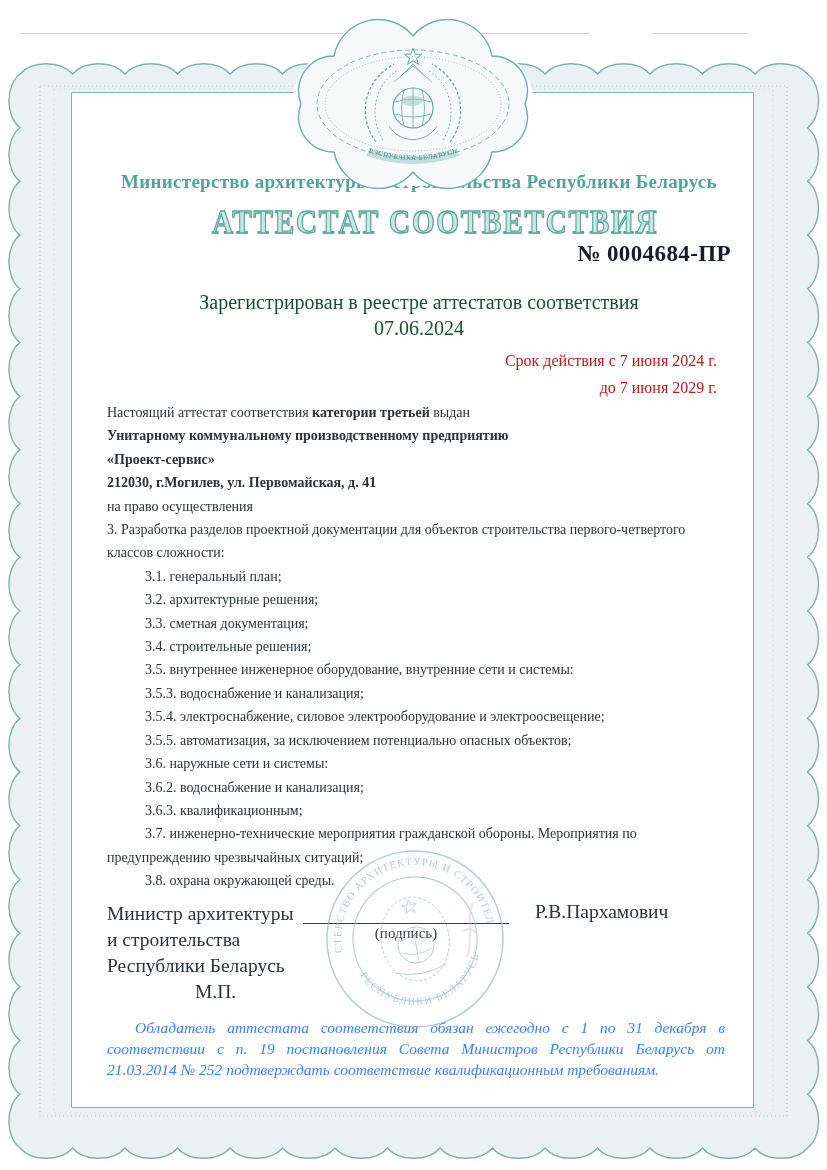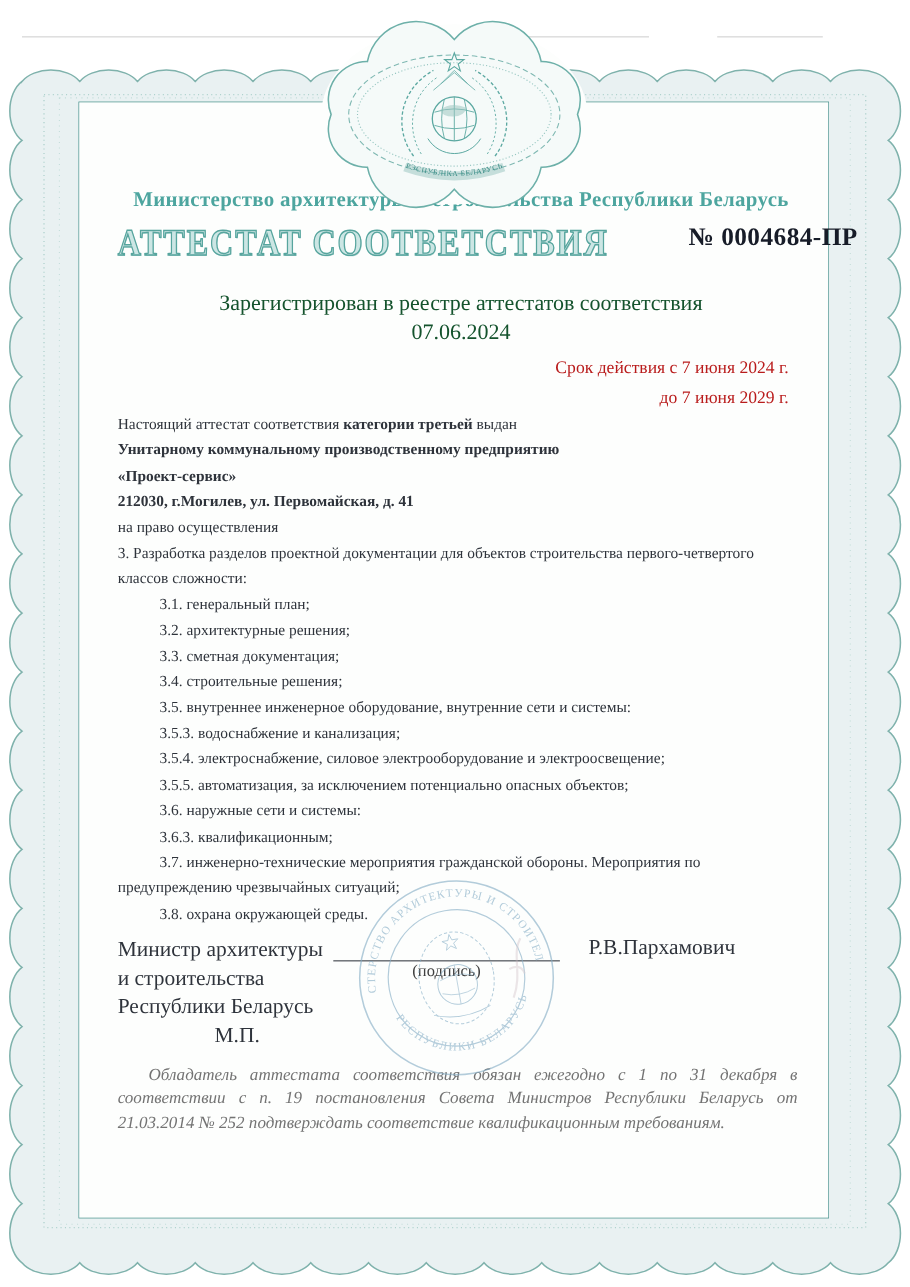--- a/index.html
+++ b/index.html
@@ -10,42 +10,42 @@
   .scanline.a{left:20px;width:570px;}
   .scanline.b{left:652px;width:96px;}
   
   .frame{position:absolute;inset:0;z-index:0;}
   
   .inner{position:absolute;left:72px;top:93px;width:681px;height:1014px;
          background:#fdfefd;box-sizing:border-box;padding:0 22px 0 35px;z-index:2;}
   .medallion{position:absolute;left:288px;top:14px;width:250px;height:178px;z-index:3;}
   .ministry{margin-top:78px;text-align:center;font-weight:700;font-size:19px;
             letter-spacing:.3px;color:#44a19a;opacity:.95;}
-  .titlerow{margin-top:10px;display:flex;justify-content:space-between;align-items:flex-start;}
+  .titlerow{margin-top:10px;display:flex;justify-content:space-between;align-items:flex-end;flex-direction:column;}
   .doc-title{display:inline-block;transform:scaleX(.86);transform-origin:left center;
              font-weight:700;font-size:34px;letter-spacing:2px;white-space:nowrap;
              color:rgba(211,234,232,.8);-webkit-text-stroke:1.3px #57a59e;
              text-shadow:.6px .8px 0 rgba(87,165,158,.45);}
   .doc-number{font-weight:700;font-size:23px;color:#171c28;letter-spacing:.4px;white-space:nowrap;}
   .registered{margin-top:22px;text-align:center;font-size:20px;line-height:26px;color:#14532d;}
   .validity{margin-top:6px;text-align:right;padding-right:14px;font-size:16px;line-height:27px;color:#b91c1c;}
   .body{margin-top:0;font-size:14px;line-height:23.4px;}
   .body p{margin:0;}
   .body p.ind{text-indent:38px;}
   .sig-area{position:relative;margin-top:8px;font-size:19.5px;}
   .sig-cols{display:flex;align-items:flex-start;}
   .sig-left{line-height:26px;width:196px;flex:none;}
   .sig-center{flex:none;width:206px;margin-bottom:0;}
   .sigline{border-bottom:1.6px solid #3a3f47;height:22px;}
   .sigcaption{text-align:center;font-size:15px;color:#404040;margin-top:1px;}
   .sig-name{flex:none;margin-left:26px;margin-bottom:20px;white-space:nowrap;}
   .sealmark{margin-left:88px;margin-top:2px;}
   .stamp{position:absolute;left:208px;top:-62px;width:200px;height:200px;opacity:.62;pointer-events:none;z-index:2;}
   .footer{margin-top:14px;font-style:italic;font-size:15.5px;line-height:21.2px;
-          text-align:justify;text-indent:28px;color:#737373;padding-right:6px;}
+          text-align:justify;text-indent:28px;color:#3b82f6;padding-right:6px;}
 </style>
 </head>
 <body>
 
 <div class="page">
 
   <div class="scanline a"></div>
   <div class="scanline b"></div>
 
   <svg class="frame" viewBox="0 0 827 1170" aria-hidden="true">
@@ -127,20 +127,21 @@
         <p class="bl"><span>3. Разработка разделов проектной документации для объектов строительства первого-четвертого классов сложности:</span></p>
         <p class="bl ind"><span>3.1. генеральный план;</span></p>
         <p class="bl ind"><span>3.2. архитектурные решения;</span></p>
         <p class="bl ind"><span>3.3. сметная документация;</span></p>
         <p class="bl ind"><span>3.4. строительные решения;</span></p>
         <p class="bl ind"><span>3.5. внутреннее инженерное оборудование, внутренние сети и системы:</span></p>
         <p class="bl ind"><span>3.5.3. водоснабжение и канализация;</span></p>
         <p class="bl ind"><span>3.5.4. электроснабжение, силовое электрооборудование и электроосвещение;</span></p>
         <p class="bl ind"><span>3.5.5. автоматизация, за исключением потенциально опасных объектов;</span></p>
         <p class="bl ind"><span>3.6. наружные сети и системы:</span></p>
+        <p class="bl ind"><span>3.6.2. водоснабжение и канализация;</span></p>
         <p class="bl ind"><span>3.6.3. квалификационным;</span></p>
         <p class="bl ind"><span>3.7. инженерно-технические мероприятия гражданской обороны. Мероприятия по предупреждению чрезвычайных ситуаций;</span></p>
         <p class="bl ind"><span>3.8. охрана окружающей среды.</span></p>
       </div>
 
     <div class="sig-area">
 
       <svg class="stamp" viewBox="0 0 200 200" aria-hidden="true">
         <g transform="translate(100,100) rotate(-10)" stroke="#86aec6" fill="none">
           <circle r="88" stroke-width="1.4"></circle>

